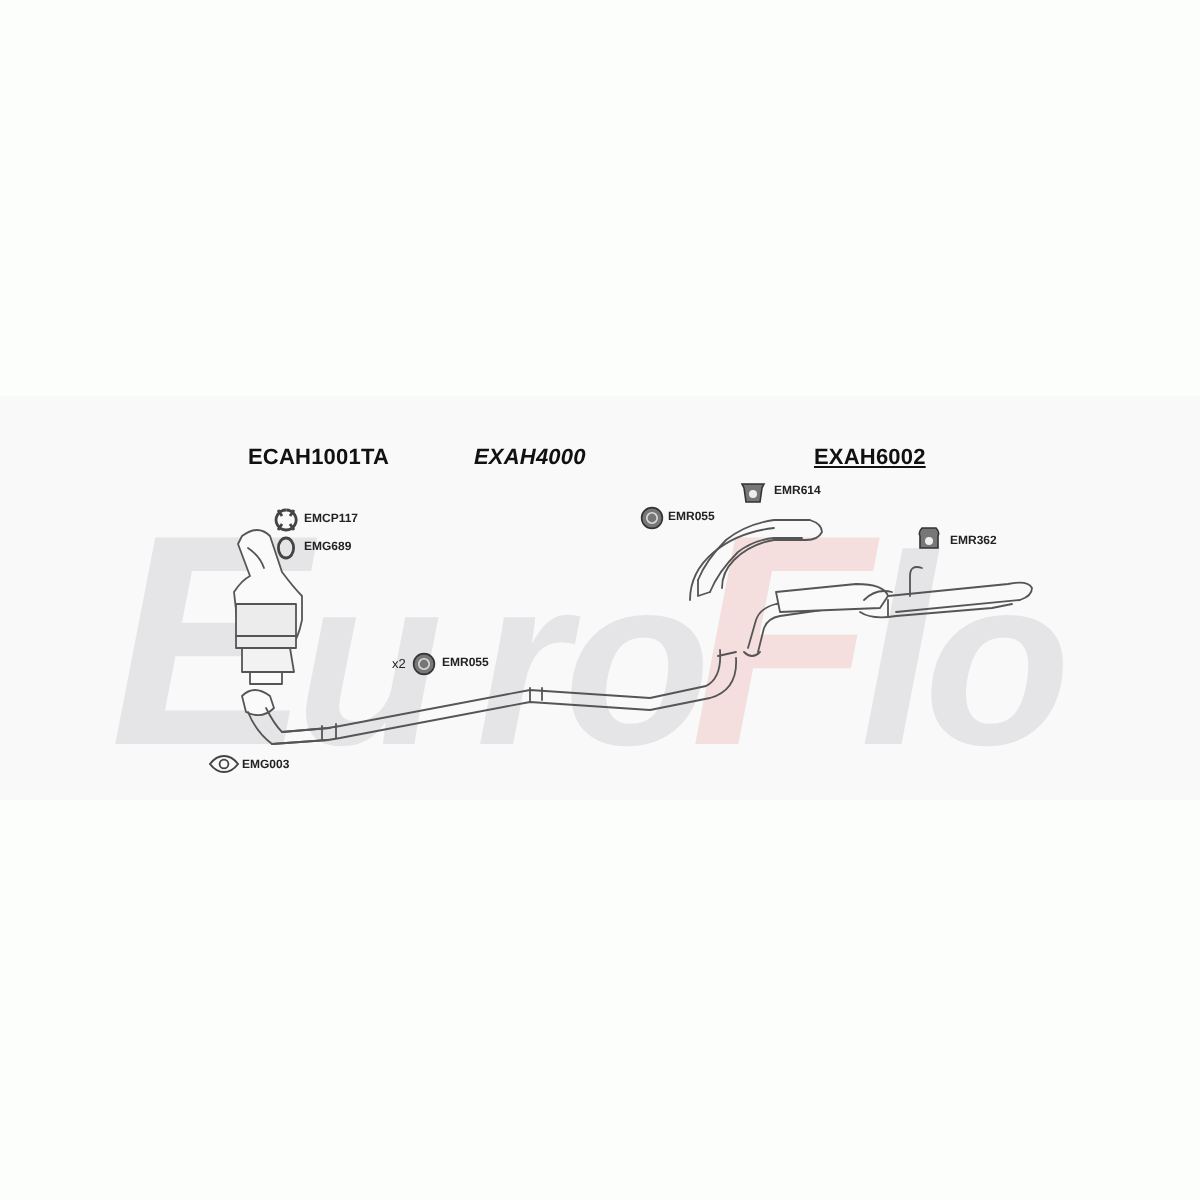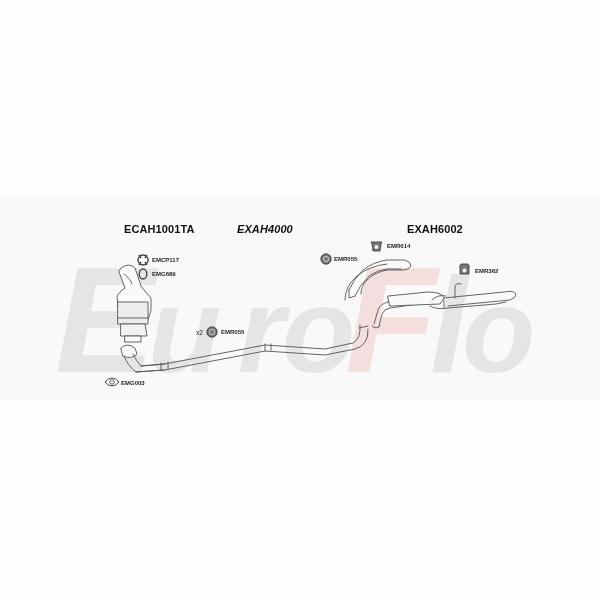--- a/index.html
+++ b/index.html
@@ -41,21 +41,21 @@
     <text x="238" y="372" fill="#e5e5e7" font-size="120">r</text>
     <text x="282" y="372" fill="#e5e5e7" font-size="120">o</text>
     <text x="345" y="372" fill="#f4dede">F</text>
     <text x="430" y="372" fill="#e5e5e7" font-size="135">l</text>
     <text x="462" y="372" fill="#e5e5e7" font-size="120">o</text>
   </g>
 </svg>
 
 <div class="section-title" style="left:88px; top:223px;margin-left:36px;">ECAH1001TA</div>
 <div class="section-title" style="left:237px; top:223px;font-style:italic;">EXAH4000</div>
-<div class="section-title" style="left:407px; top:223px;">EXAH6002</div>
+<div class="section-title" style="left:407px; top:223px;text-decoration:underline;">EXAH6002</div>
 
 <svg class="diagram" width="600" height="600" viewBox="0 0 600 600" fill="none" stroke="#555" stroke-width="0.9" stroke-linejoin="round" stroke-linecap="round">
 
   <g>
     <path d="M121 268 q8 -6 14 0 l6 18 q6 8 10 12 l0 12 q-2 10 -6 14 l-16 0 l-10 -10 l-2 -18 q4 -6 8 -8 l-6 -16 z" fill="#fafafa"></path>
     <path d="M124 274 q6 4 8 10"></path>
     <path d="M118 302 l30 0 l0 22 l-30 0 z" fill="#ececec"></path>
     <path d="M118 318 l30 0"></path>
     <path d="M121 324 l24 0 l2 12 l-26 0 z" fill="#f2f2f2"></path>
     <path d="M125 336 l16 0 l0 6 l-16 0 z" fill="#fafafa"></path>

